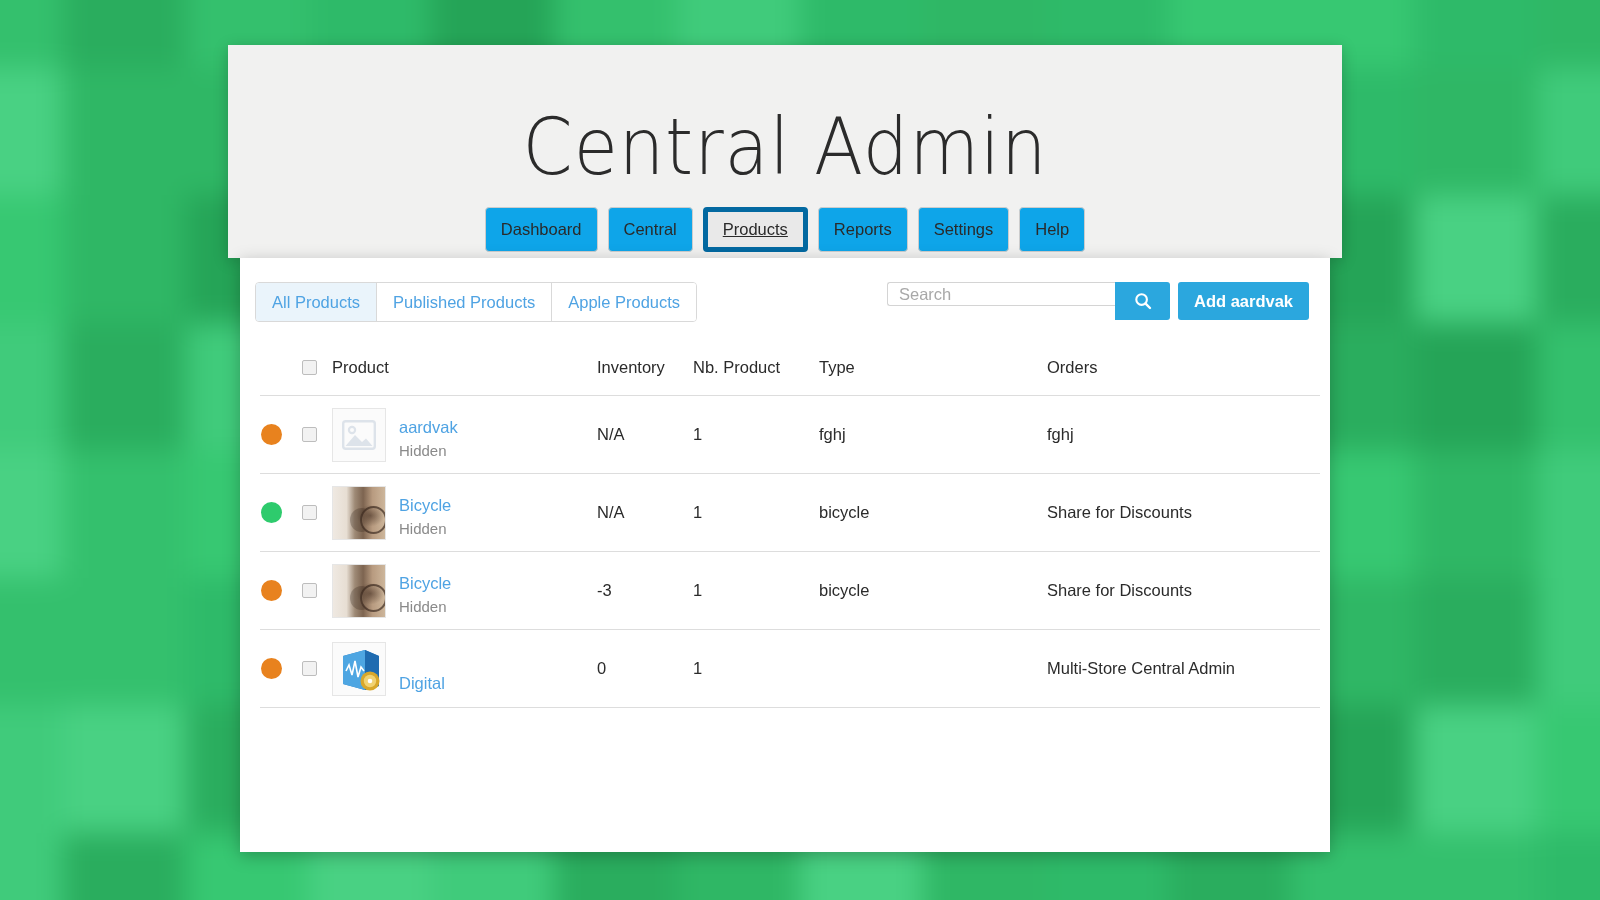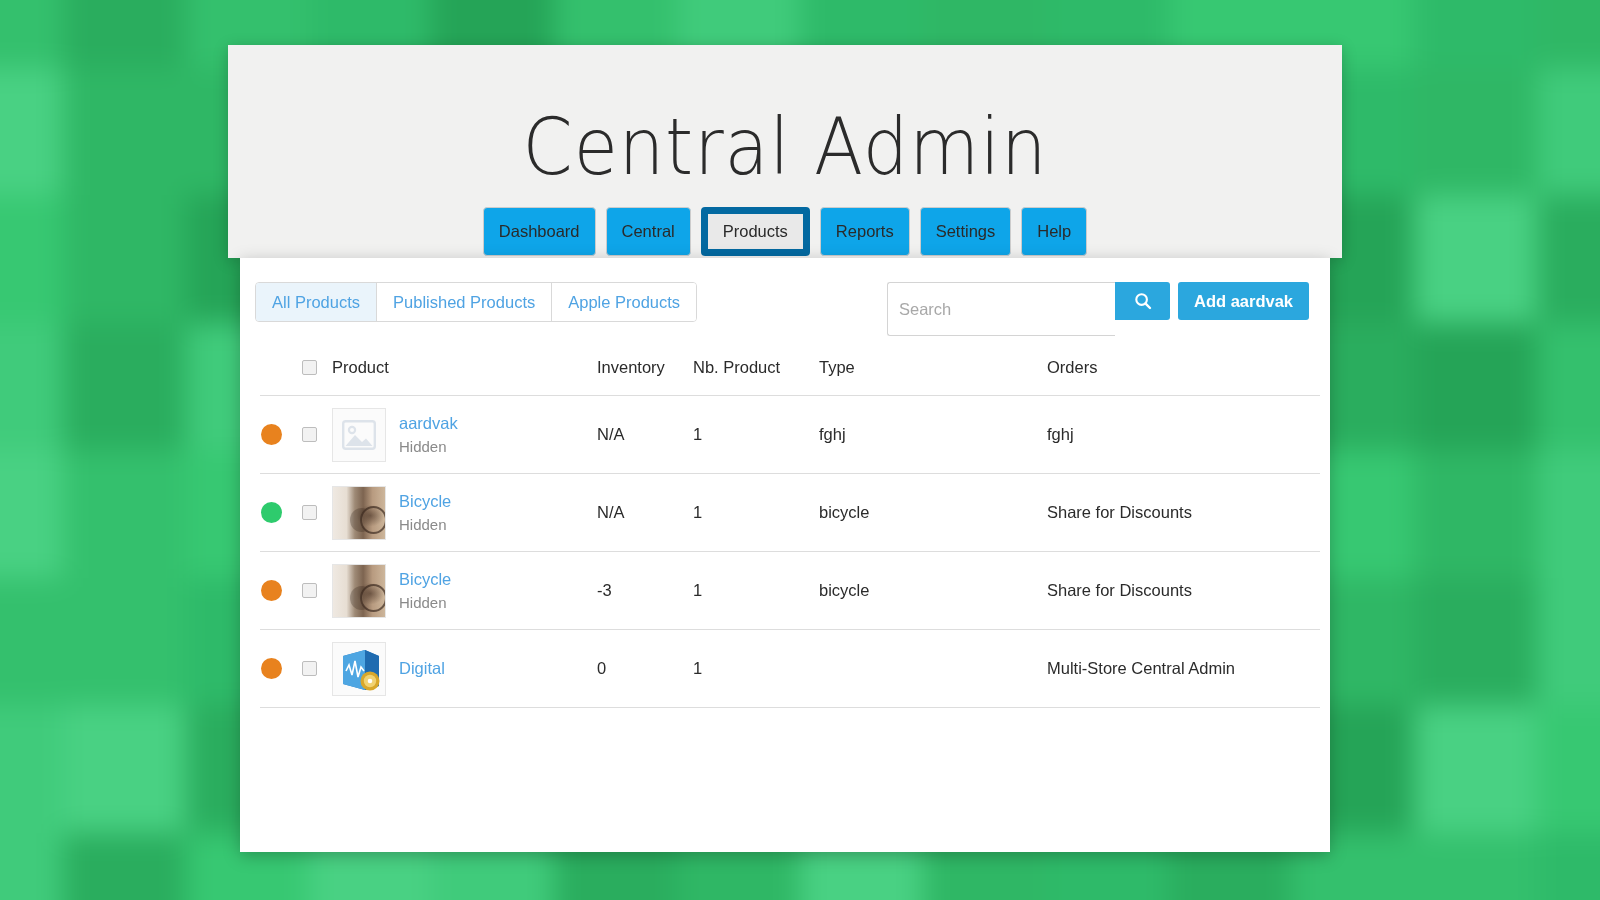--- a/index.html
+++ b/index.html
@@ -73,21 +73,22 @@
     padding: 8px 15px 9px 15px;
     font-size: 16.5px;
     color: #2a2a2a;
     line-height: 18px;
     cursor: pointer;
     font-family: "Liberation Sans", sans-serif;
     white-space: nowrap;
   }
   .nav-btn.active {
     background: #e9e9e9;
-    border: 7px solid #0369a1;
+    border: 5px solid #0369a1;
+    text-decoration: underline;
   }
 
   
   #content-card {
     position: absolute;
     left: 240px;
     top: 258px;
     width: 1090px;
     height: 594px;
     background: #ffffff;
@@ -131,21 +132,21 @@
   
   #search-group {
     position: absolute;
     left: 647px;
     top: 0;
     display: flex;
     height: 38px;
   }
   #search-input {
     width: 228px;
-    height: 54px;
+    height: 24px;
     box-sizing: border-box;
     border: 1px solid #d4d4d4;
     border-right: none;
     border-radius: 3px 0 0 3px;
     padding: 0 11px;
     font-size: 16.5px;
     color: #333;
     outline: none;
     font-family: "Liberation Sans", sans-serif;
     background: #fff;
@@ -227,21 +228,21 @@
     height: 13px;
     border: 1px solid #bdbdbd;
     border-radius: 2px;
     background: #f2f2f2;
     display: block;
     cursor: pointer;
   }
 
   .product-cell {
     display: flex;
-    align-items: center;
+    align-items: flex-end;
     gap: 13px;
   }
   .thumb {
     width: 52px;
     height: 52px;
     flex: 0 0 52px;
     border: 1px solid #e6e6e6;
     background: #fbfbfb;
     display: flex;
     align-items: center;

